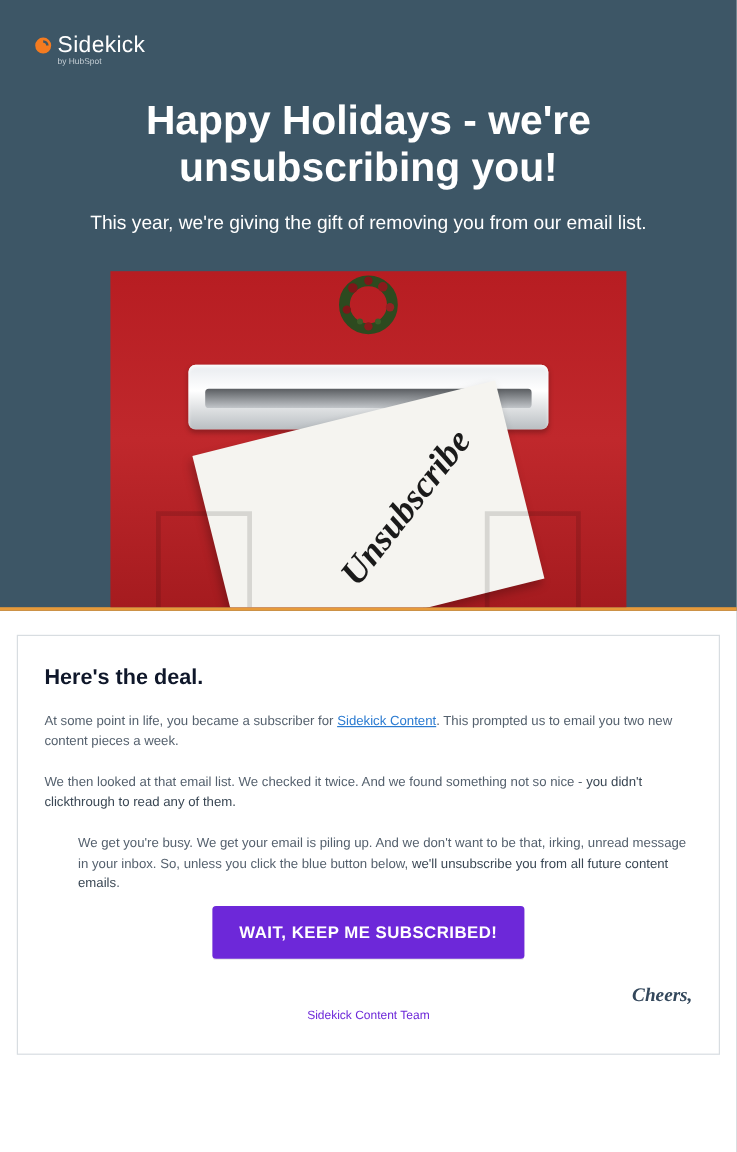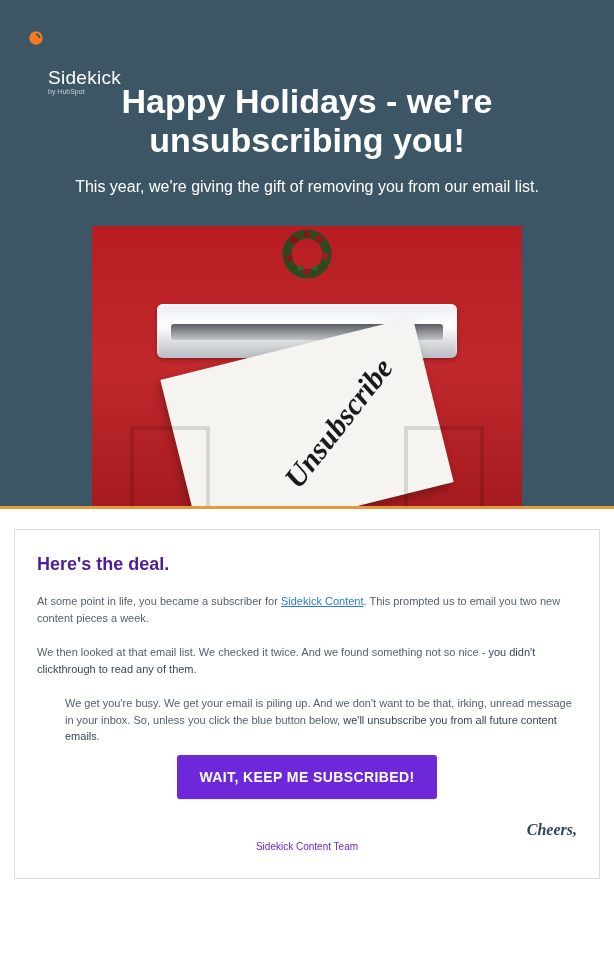--- a/index.html
+++ b/index.html
@@ -24,21 +24,20 @@
   }
   .logo-mark {
     width: 16px; height: 16px;
     color: #f47b20;
   }
   .logo-text {
     font-size: 19px;
     font-weight: 500;
     letter-spacing: 0.3px;
     line-height: 16px;
-    margin-top: 40px;
   }
   .logo-sub {
     font-size: 7px;
     color: #c7d0d6;
     line-height: 7px;
     margin-top: 2px;
   }
   .hero-title {
     text-align: center;
     font-size: 34px;
@@ -129,21 +128,21 @@
   .content-wrap {
     padding: 20px 14px 24px 14px;
   }
   .card {
     border: 1px solid #d8dde1;
     padding: 24px 22px 26px 22px;
   }
   .card h2 {
     font-size: 18px;
     font-weight: 700;
-    color: #4c1d95;
+    color: #0f172a;
     margin-bottom: 18px;
   }
   .card p {
     font-size: 11px;
     line-height: 1.5;
     color: #55616e;
     margin-bottom: 18px;
   }
   .card p:last-of-type { margin-bottom: 0; margin-left: 28px; }
   .card a.link {

